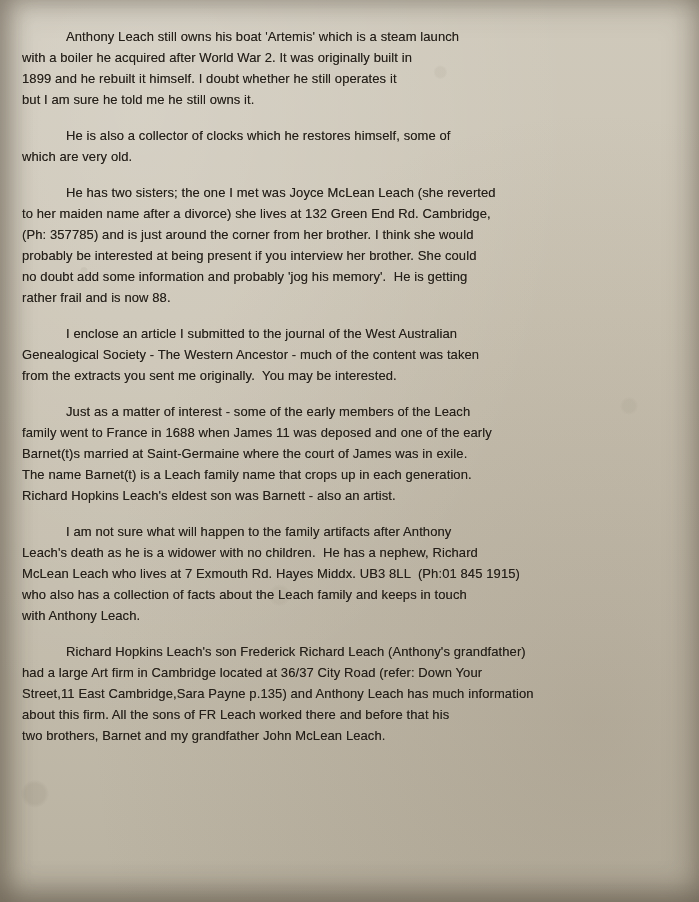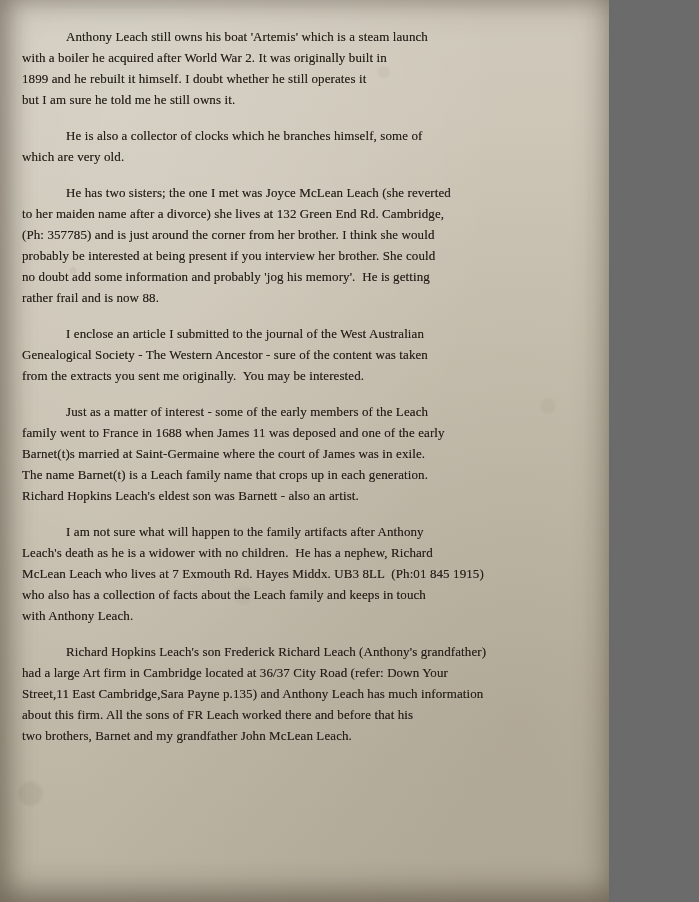--- a/index.html
+++ b/index.html
@@ -2,29 +2,29 @@
 <html><head>
 <meta charset="utf-8">
 <style>
   html, body {
     margin: 0;
     padding: 0;
     background: #6b6b6b;
   }
   #page {
     position: relative;
-    width: 609px;
+    width: 699px;
     height: 902px;
     overflow: hidden;
     background: #c8c2b4;
     background-image:
       radial-gradient(ellipse at 20% 12%, rgba(255,255,255,0.18), rgba(255,255,255,0) 55%),
       radial-gradient(ellipse at 85% 80%, rgba(120,105,85,0.20), rgba(0,0,0,0) 60%),
       linear-gradient(180deg, #cfc9bb 0%, #cac3b3 35%, #c3bcac 70%, #b9b2a1 100%);
-    font-family: Liberation Serif, serif;
+    font-family: Liberation Sans, sans-serif;
     color: #2a2620;
   }
   
   #page::before {
     content: "";
     position: absolute;
     inset: 0;
     pointer-events: none;
     background-image:
       radial-gradient(circle at 12% 30%, rgba(90,80,60,0.07) 0 3px, rgba(0,0,0,0) 4px),
@@ -65,30 +65,30 @@
 </head>
 <body>
 
 <div id="page">
   <div class="doc">
 
     <p class="para">Anthony Leach still owns his boat 'Artemis' which is a steam launch
 with a boiler he acquired after World War 2. It was originally built in
 1899 and he rebuilt it himself. I doubt whether he still operates it
 but I am sure he told me he still owns it.</p>
-    <p class="para">He is also a collector of clocks which he branches himself, some of
+    <p class="para">He is also a collector of clocks which he restores himself, some of
 which are very old.</p>
     <p class="para">He has two sisters; the one I met was Joyce McLean Leach (she reverted
 to her maiden name after a divorce) she lives at 132 Green End Rd. Cambridge,
 (Ph: 357785) and is just around the corner from her brother. I think she would
 probably be interested at being present if you interview her brother. She could
 no doubt add some information and probably 'jog his memory'.  He is getting
 rather frail and is now 88.</p>
     <p class="para">I enclose an article I submitted to the journal of the West Australian
-Genealogical Society - The Western Ancestor - sure of the content was taken
+Genealogical Society - The Western Ancestor - much of the content was taken
 from the extracts you sent me originally.  You may be interested.</p>
     <p class="para">Just as a matter of interest - some of the early members of the Leach
 family went to France in 1688 when James 11 was deposed and one of the early
 Barnet(t)s married at Saint-Germaine where the court of James was in exile.
 The name Barnet(t) is a Leach family name that crops up in each generation.
 Richard Hopkins Leach's eldest son was Barnett - also an artist.</p>
     <p class="para">I am not sure what will happen to the family artifacts after Anthony
 Leach's death as he is a widower with no children.  He has a nephew, Richard
 McLean Leach who lives at 7 Exmouth Rd. Hayes Middx. UB3 8LL  (Ph:01 845 1915)
 who also has a collection of facts about the Leach family and keeps in touch

